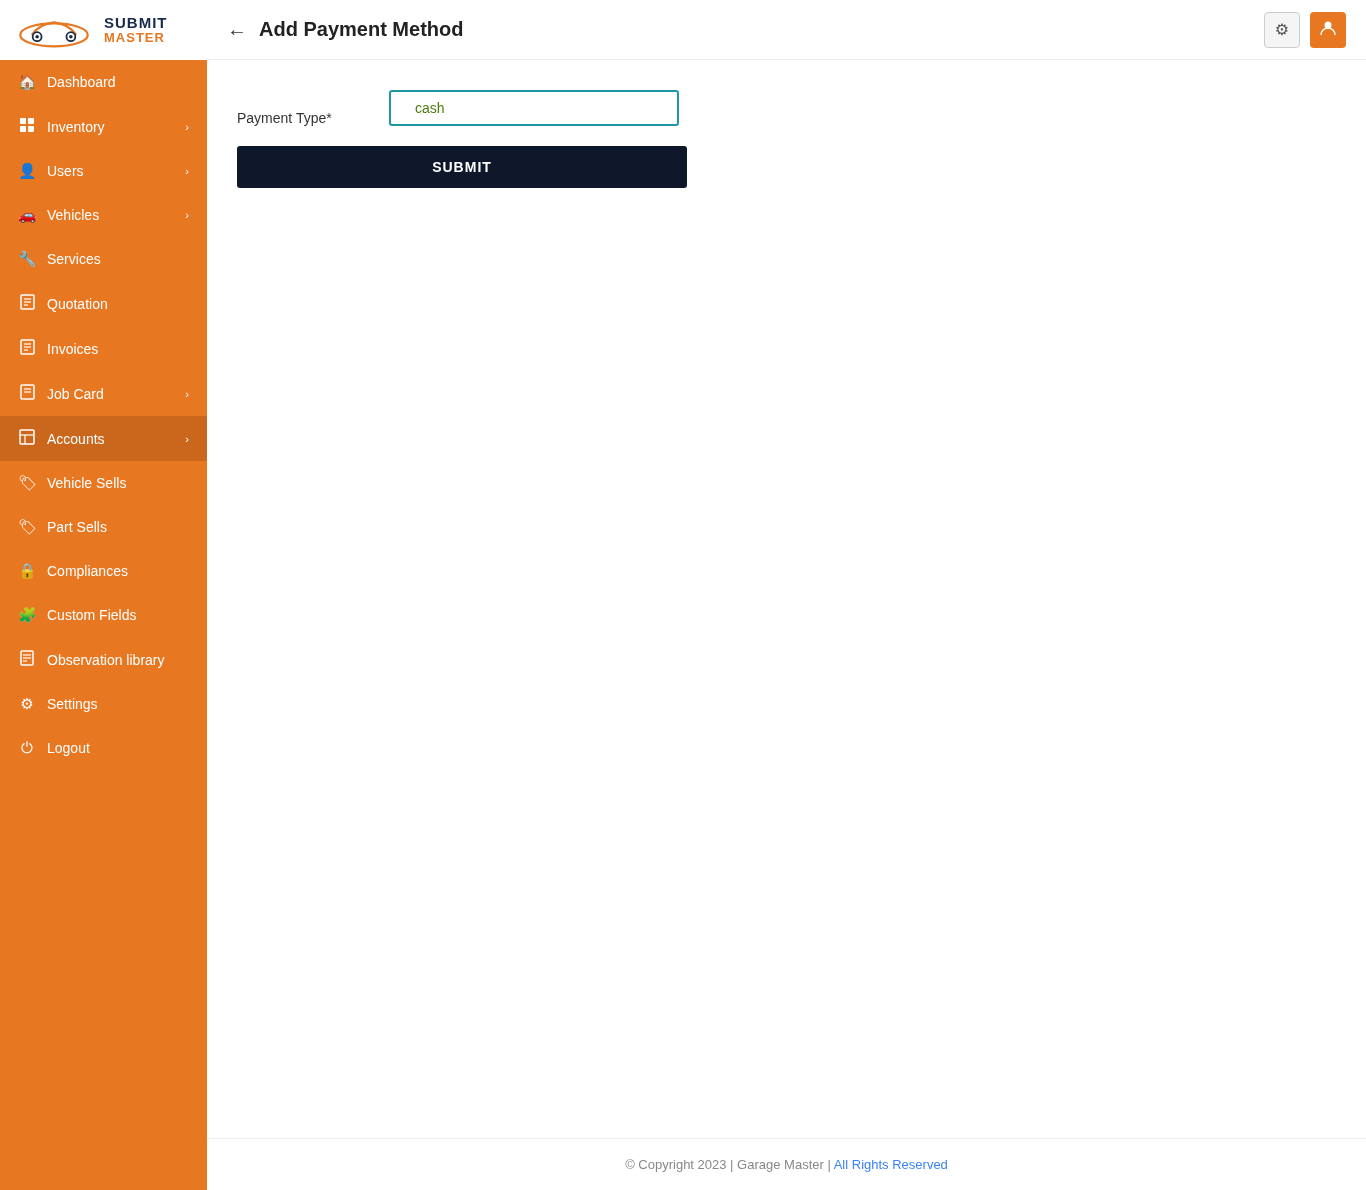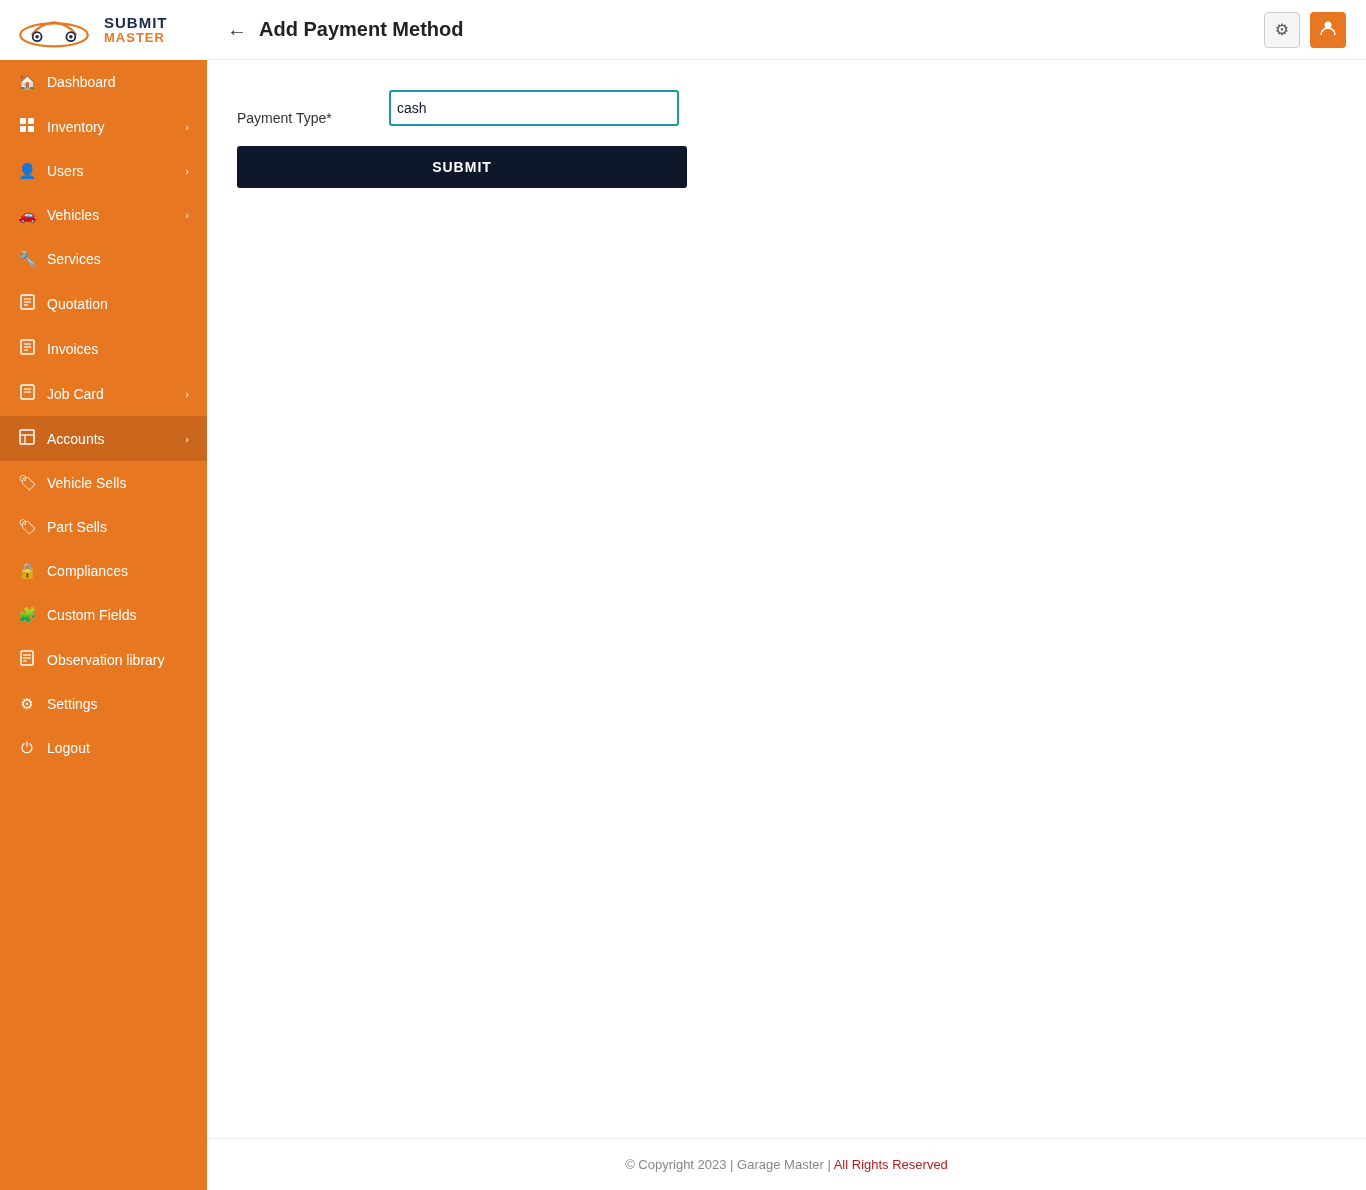--- a/index.html
+++ b/index.html
@@ -155,25 +155,25 @@
     }
 
     .form-label {
       font-size: 14px;
       color: #333;
       min-width: 120px;
     }
 
     .form-input {
       width: 290px;
-      padding: 8px 6px;
+      padding: 8px 24px;
       border: 2px solid #2196a3;
       border-radius: 3px;
       font-size: 14px;
-      color: #0f172a;
+      color: #4d7c0f;
       outline: none;
     }
 
     .submit-btn {
       display: block;
       width: 450px;
       padding: 13px;
       background: #0f172a;
       color: #fff;
       font-size: 14px;
@@ -186,21 +186,21 @@
     }
 
     #footer {
       text-align: center;
       padding: 18px;
       font-size: 13px;
       color: #888;
       border-top: 1px solid #f0f0f0;
     }
 
-    #footer span.highlight { color: #b91c1c; margin-top: 8px; }
+    #footer span.highlight { color: #3b82f6; margin-top: 8px; }
   </style>
 </head>
 <body>
 
 <div id="sidebar">
   <div id="logo-area">
 
     <svg class="logo-icon" viewBox="0 0 90 45" xmlns="http://www.w3.org/2000/svg">
       <ellipse cx="45" cy="28" rx="38" ry="13" fill="none" stroke="#e87722" stroke-width="2.5"></ellipse>
       <path d="M20 28 Q28 16 45 14 Q62 16 70 28" fill="none" stroke="#e87722" stroke-width="2.5"></path>

